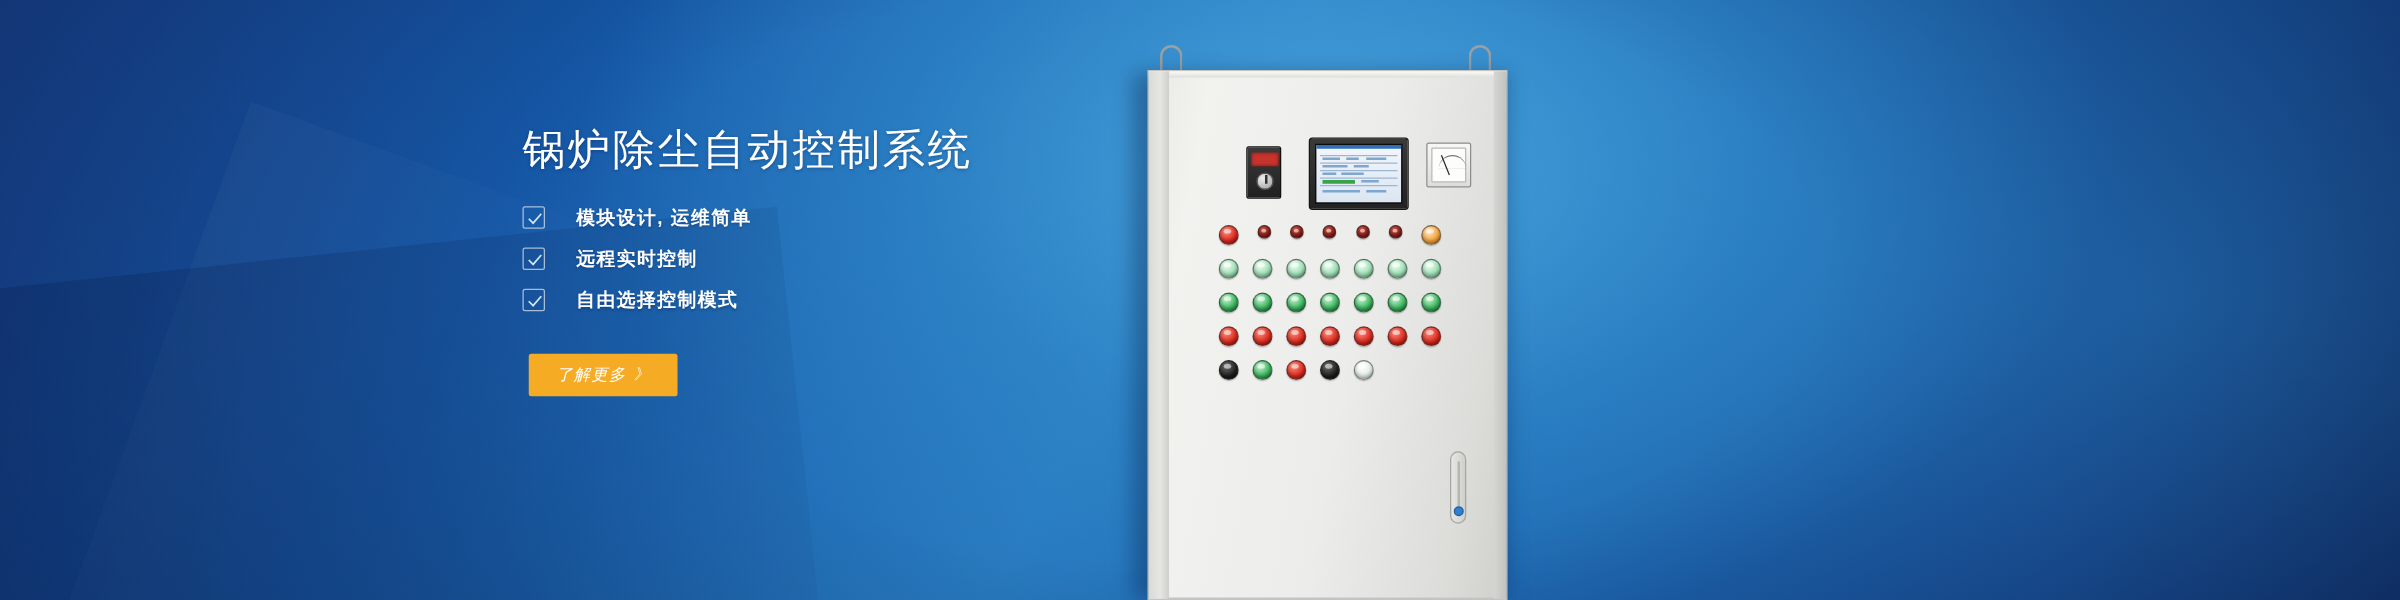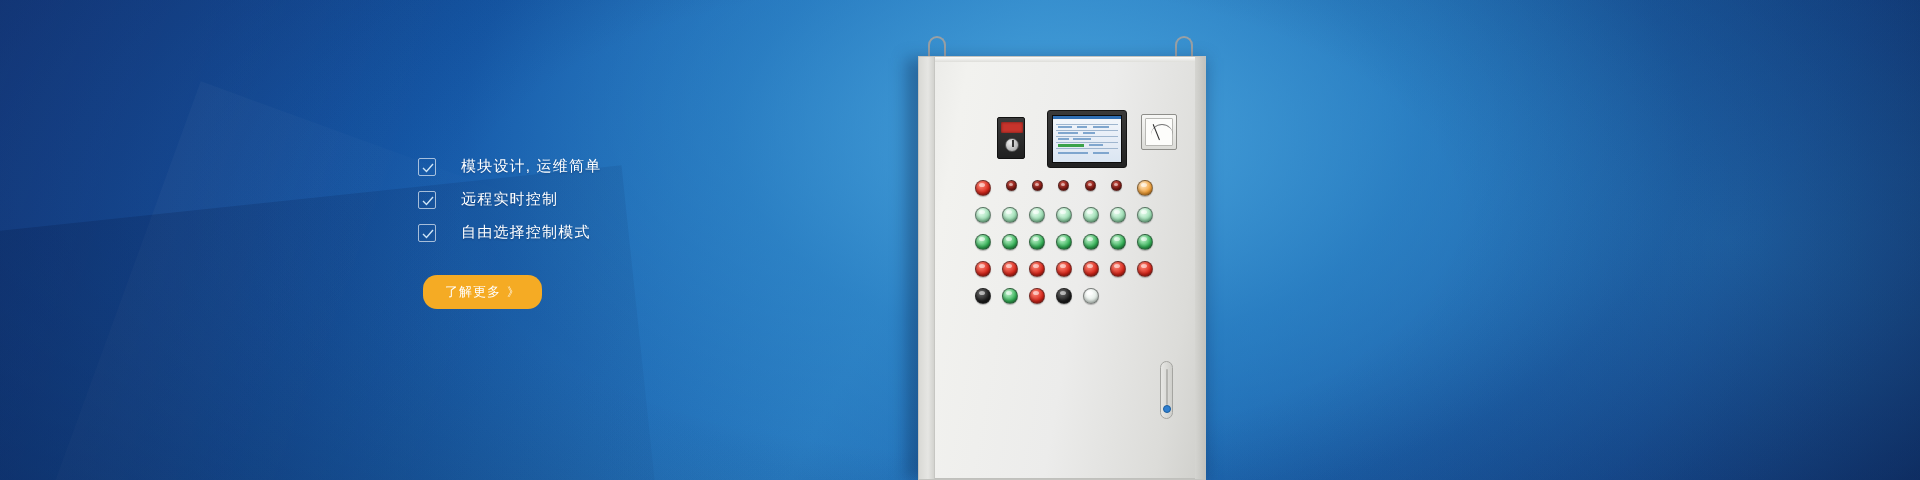--- a/index.html
+++ b/index.html
@@ -38,43 +38,43 @@
     pointer-events:none;
   }
 
   
   #copy { position:absolute; left:418px; top:100px; width:560px; }
   #title {
     font-size:34px; line-height:1.2; color:#ffffff;
     letter-spacing:2px; font-weight:400;
     text-shadow:0 1px 3px rgba(0,20,60,0.35);
   }
-  #features { margin-top:50px; }
+  #features { margin-top:17px;font-weight:bold; }
   .feat { display:flex; align-items:center; height:33px; margin-bottom:0; }
   .feat + .feat { margin-top:0; }
   .cbox {
     width:18px; height:18px; flex:0 0 18px;
     border:1px solid rgba(255,255,255,0.62);
     border-radius:2px; position:relative; margin-right:25px;
   }
   .cbox svg { position:absolute; left:2px; top:2px; }
   .feat-label {
     font-size:15px; color:#ffffff; letter-spacing:1.2px;
     text-shadow:0 1px 2px rgba(0,20,60,0.3);
   }
   #features .feat { margin-bottom:0; }
   #features .feat:nth-child(1) { margin-top:0; }
   #features .feat:nth-child(2) { margin-top:0; }
   #btn {
     display:inline-flex; align-items:center; justify-content:center;
     margin-top:26px; margin-left:5px;
     width:119px; height:34px;
-    background:#f5ab24; border:none; border-radius:14px;
+    background:#f5ab24; border:none; border-radius:2px;
     color:#ffffff; font-size:13px; letter-spacing:1px;
-    cursor:pointer; font-family:inherit;
+    cursor:pointer; font-family:inherit;font-style:italic;
   }
   #btn .btxt { margin-right:6px; }
   #btn .barrow { font-size:12px; opacity:0.95; }
 
   
   #cabinet-wrap { position:absolute; left:900px; top:0; width:420px; height:480px; }
 
   .hanger { position:absolute; width:18px; height:22px; border:2px solid #9aa0a4; border-bottom:none;
             border-radius:9px 9px 0 0; top:36px; }
   .hanger.h1 { left:28px; }
@@ -210,20 +210,21 @@
 
 <div id="banner">
 
   <div class="streak s1"></div>
   <div class="streak s2"></div>
   <div class="streak s3"></div>
   <div class="vig"></div>
 
   <div id="copy">
 
+    <div id="title">锅炉除尘自动控制系统</div>
 
     <div id="features">
 
       <div class="feat">
         <span class="cbox">
           <svg width="14" height="14" viewBox="0 0 14 14">
             <polyline points="2,7 5.5,10.5 12,3" fill="none" stroke="#cfe6f7" stroke-width="1.4"></polyline>
           </svg>
         </span>
         <span class="feat-label">模块设计, 运维简单</span>

